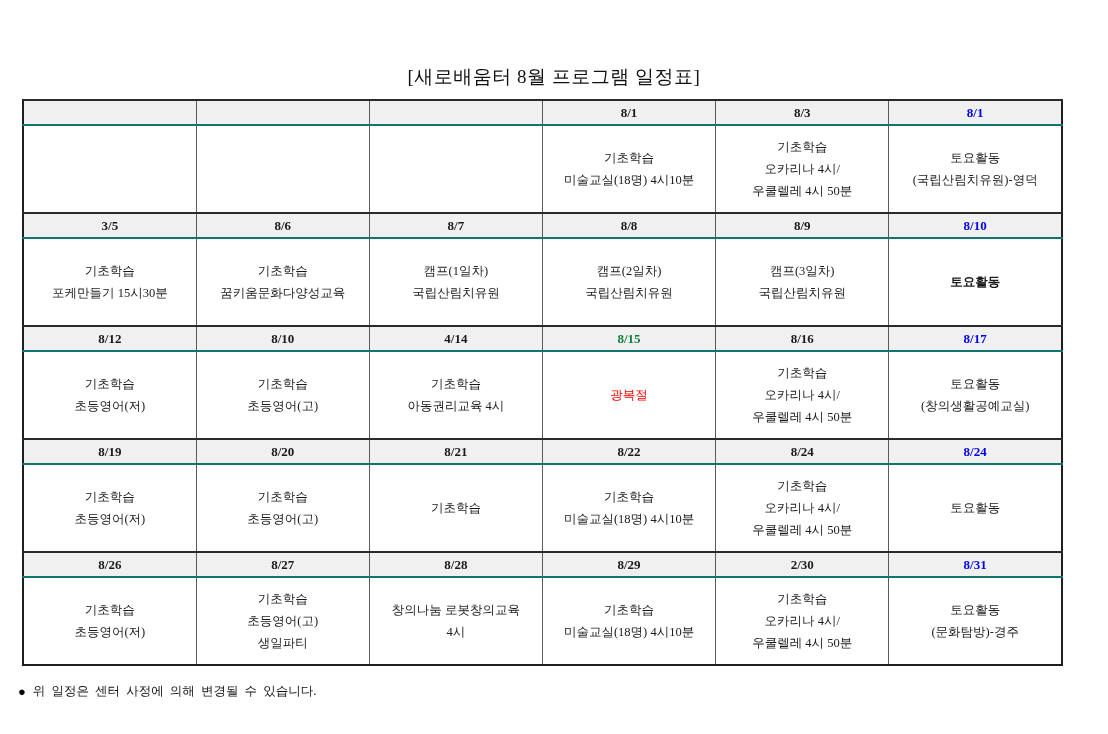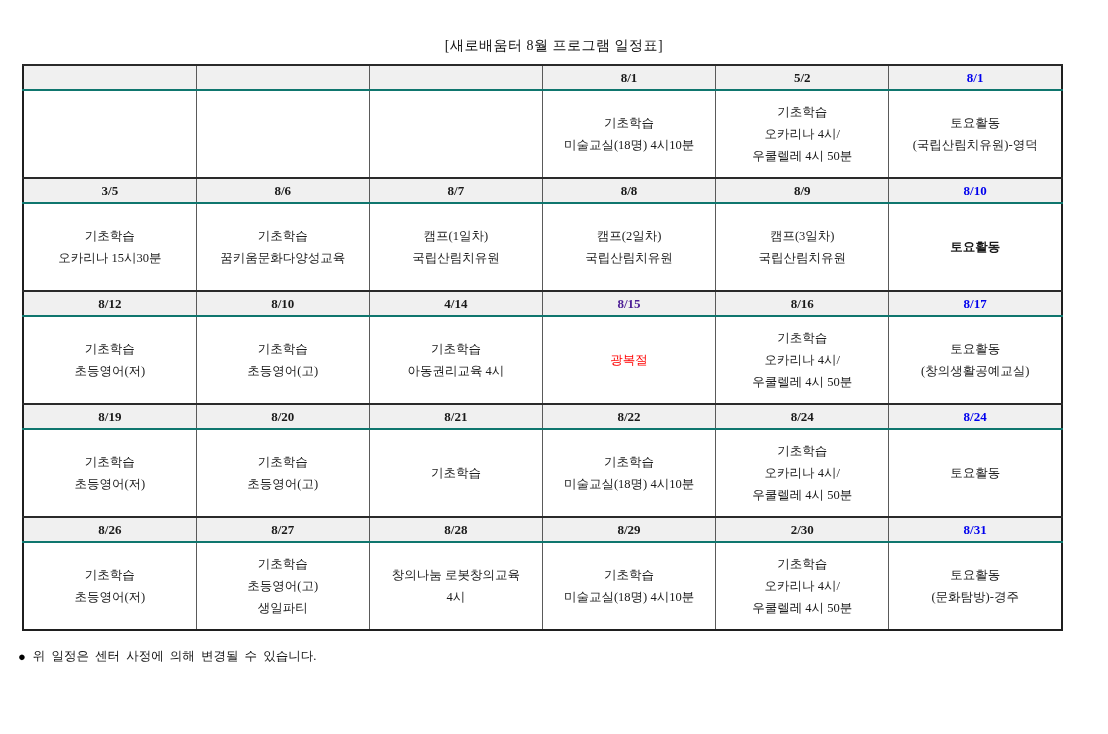--- a/index.html
+++ b/index.html
@@ -6,22 +6,22 @@
   html, body {
     width: 1108px; height: 734px;
     background: #ffffff;
     font-family: "Liberation Serif", "DejaVu Serif", serif;
     color: #1a1a1a;
     overflow: hidden;
   }
   .page { position: relative; width: 1108px; height: 734px; }
   .title {
     text-align: center;
-    padding-top: 37px;
-    font-size: 14px;
+    padding-top: 64px;
+    font-size: 19px;
     letter-spacing: 0.5px;
     color: #111;
   }
   table.schedule {
     border-collapse: collapse;
     table-layout: fixed;
     width: 1041px;
     margin: 9px 0 0 22px;
     border: 2px solid #1f1f1f;
   }
@@ -33,21 +33,21 @@
   tr.dates td {
     background: #f0f0f0;
     height: 25px;
     font-size: 13px;
     font-weight: bold;
     border-top: 2px solid #2a2a2a;
     border-bottom: 2px solid #0f766e;
     color: #1a1a1a;
   }
   tr.dates td.sat { color: #0000ee; }
-  tr.dates td.hol { color: #4c1d95; }
+  tr.dates td.hol { color: #15803d; }
   tr.content td {
     height: 88px;
     font-size: 12.5px;
     background: #ffffff;
   }
   .ln { line-height: 22px; }
   .ln.bold { font-weight: bold; }
   .ln.red { color: #ff0000; }
   .footer {
     margin: 17px 0 0 18px;
@@ -71,21 +71,21 @@
   <div class="title">[새로배움터 8월 프로그램 일정표]</div>
 
   <table class="schedule">
 
     <tbody>
         <tr class="dates">
       <td></td>
       <td></td>
       <td></td>
       <td>8/1</td>
-      <td>5/2</td>
+      <td>8/3</td>
       <td class="sat">8/1</td>
     </tr>
     <tr class="content">
       <td></td>
       <td></td>
       <td></td>
       <td>
         <div class="ln">기초학습</div>
         <div class="ln">미술교실(18명) 4시10분</div>
       </td>
@@ -104,21 +104,21 @@
       <td>3/5</td>
       <td>8/6</td>
       <td>8/7</td>
       <td>8/8</td>
       <td>8/9</td>
       <td class="sat">8/10</td>
     </tr>
     <tr class="content">
       <td>
         <div class="ln">기초학습</div>
-        <div class="ln">오카리나 15시30분</div>
+        <div class="ln">포케만들기 15시30분</div>
       </td>
       <td>
         <div class="ln">기초학습</div>
         <div class="ln">꿈키움문화다양성교육</div>
       </td>
       <td>
         <div class="ln">캠프(1일차)</div>
         <div class="ln">국립산림치유원</div>
       </td>
       <td>

